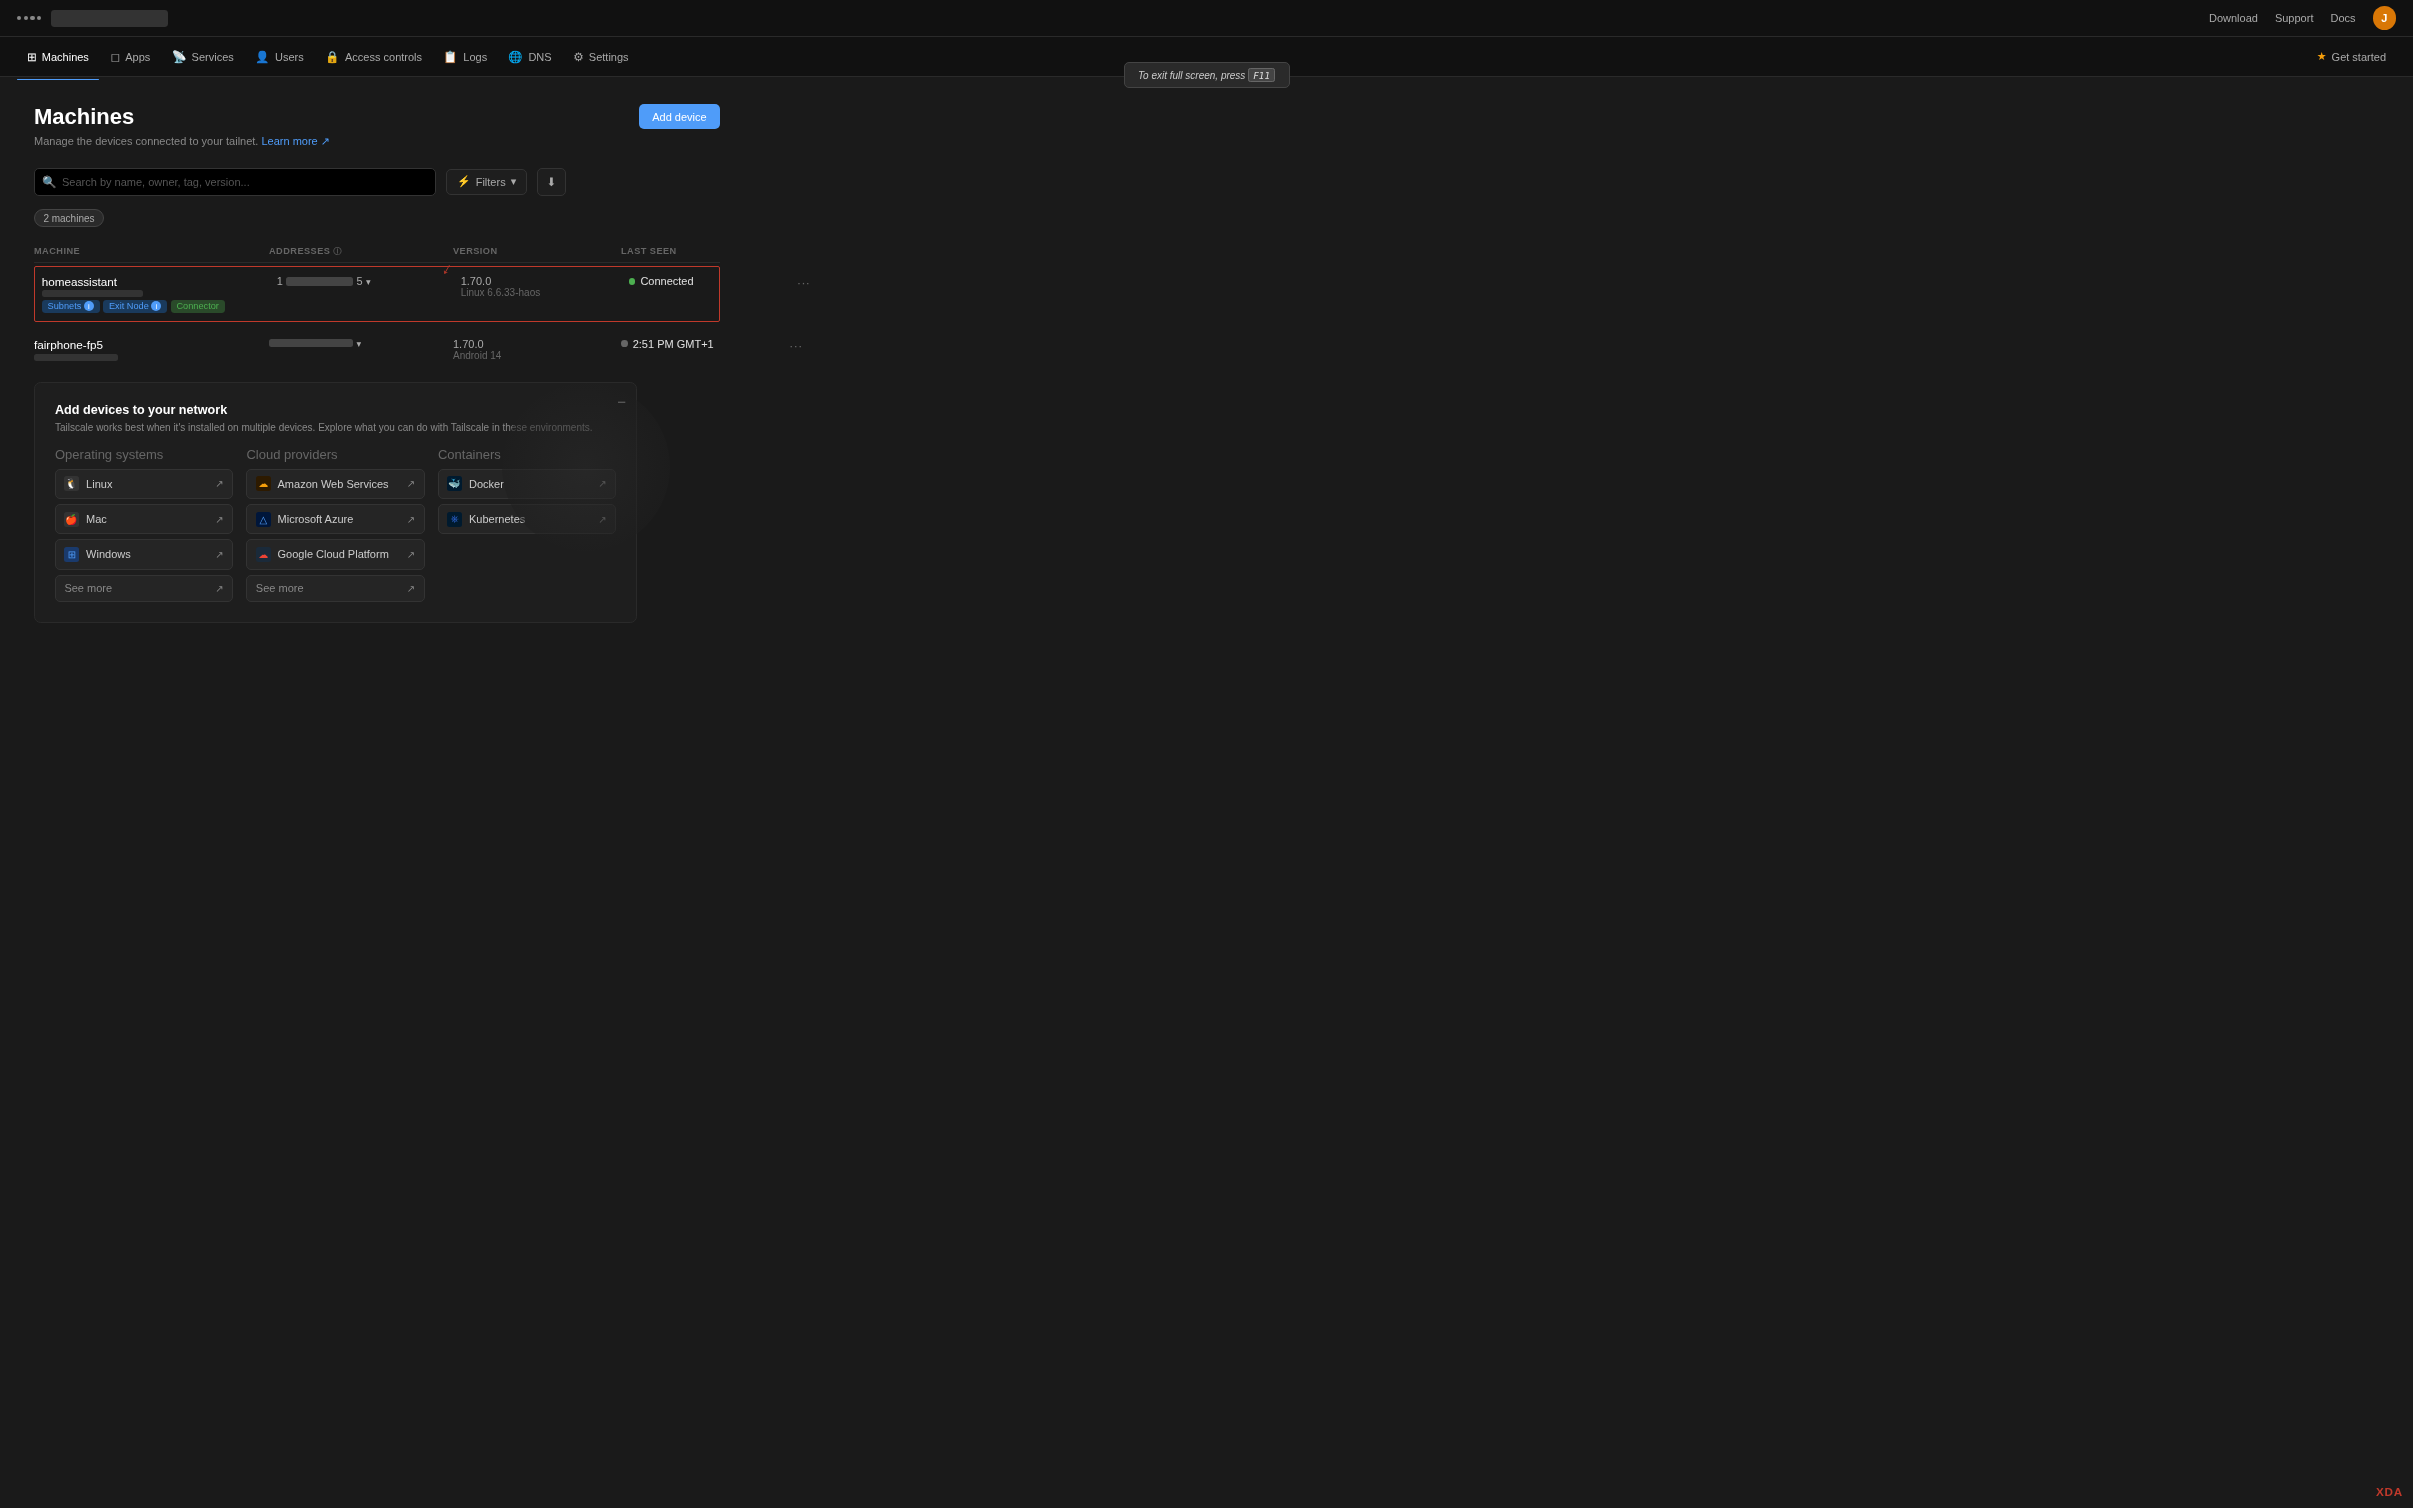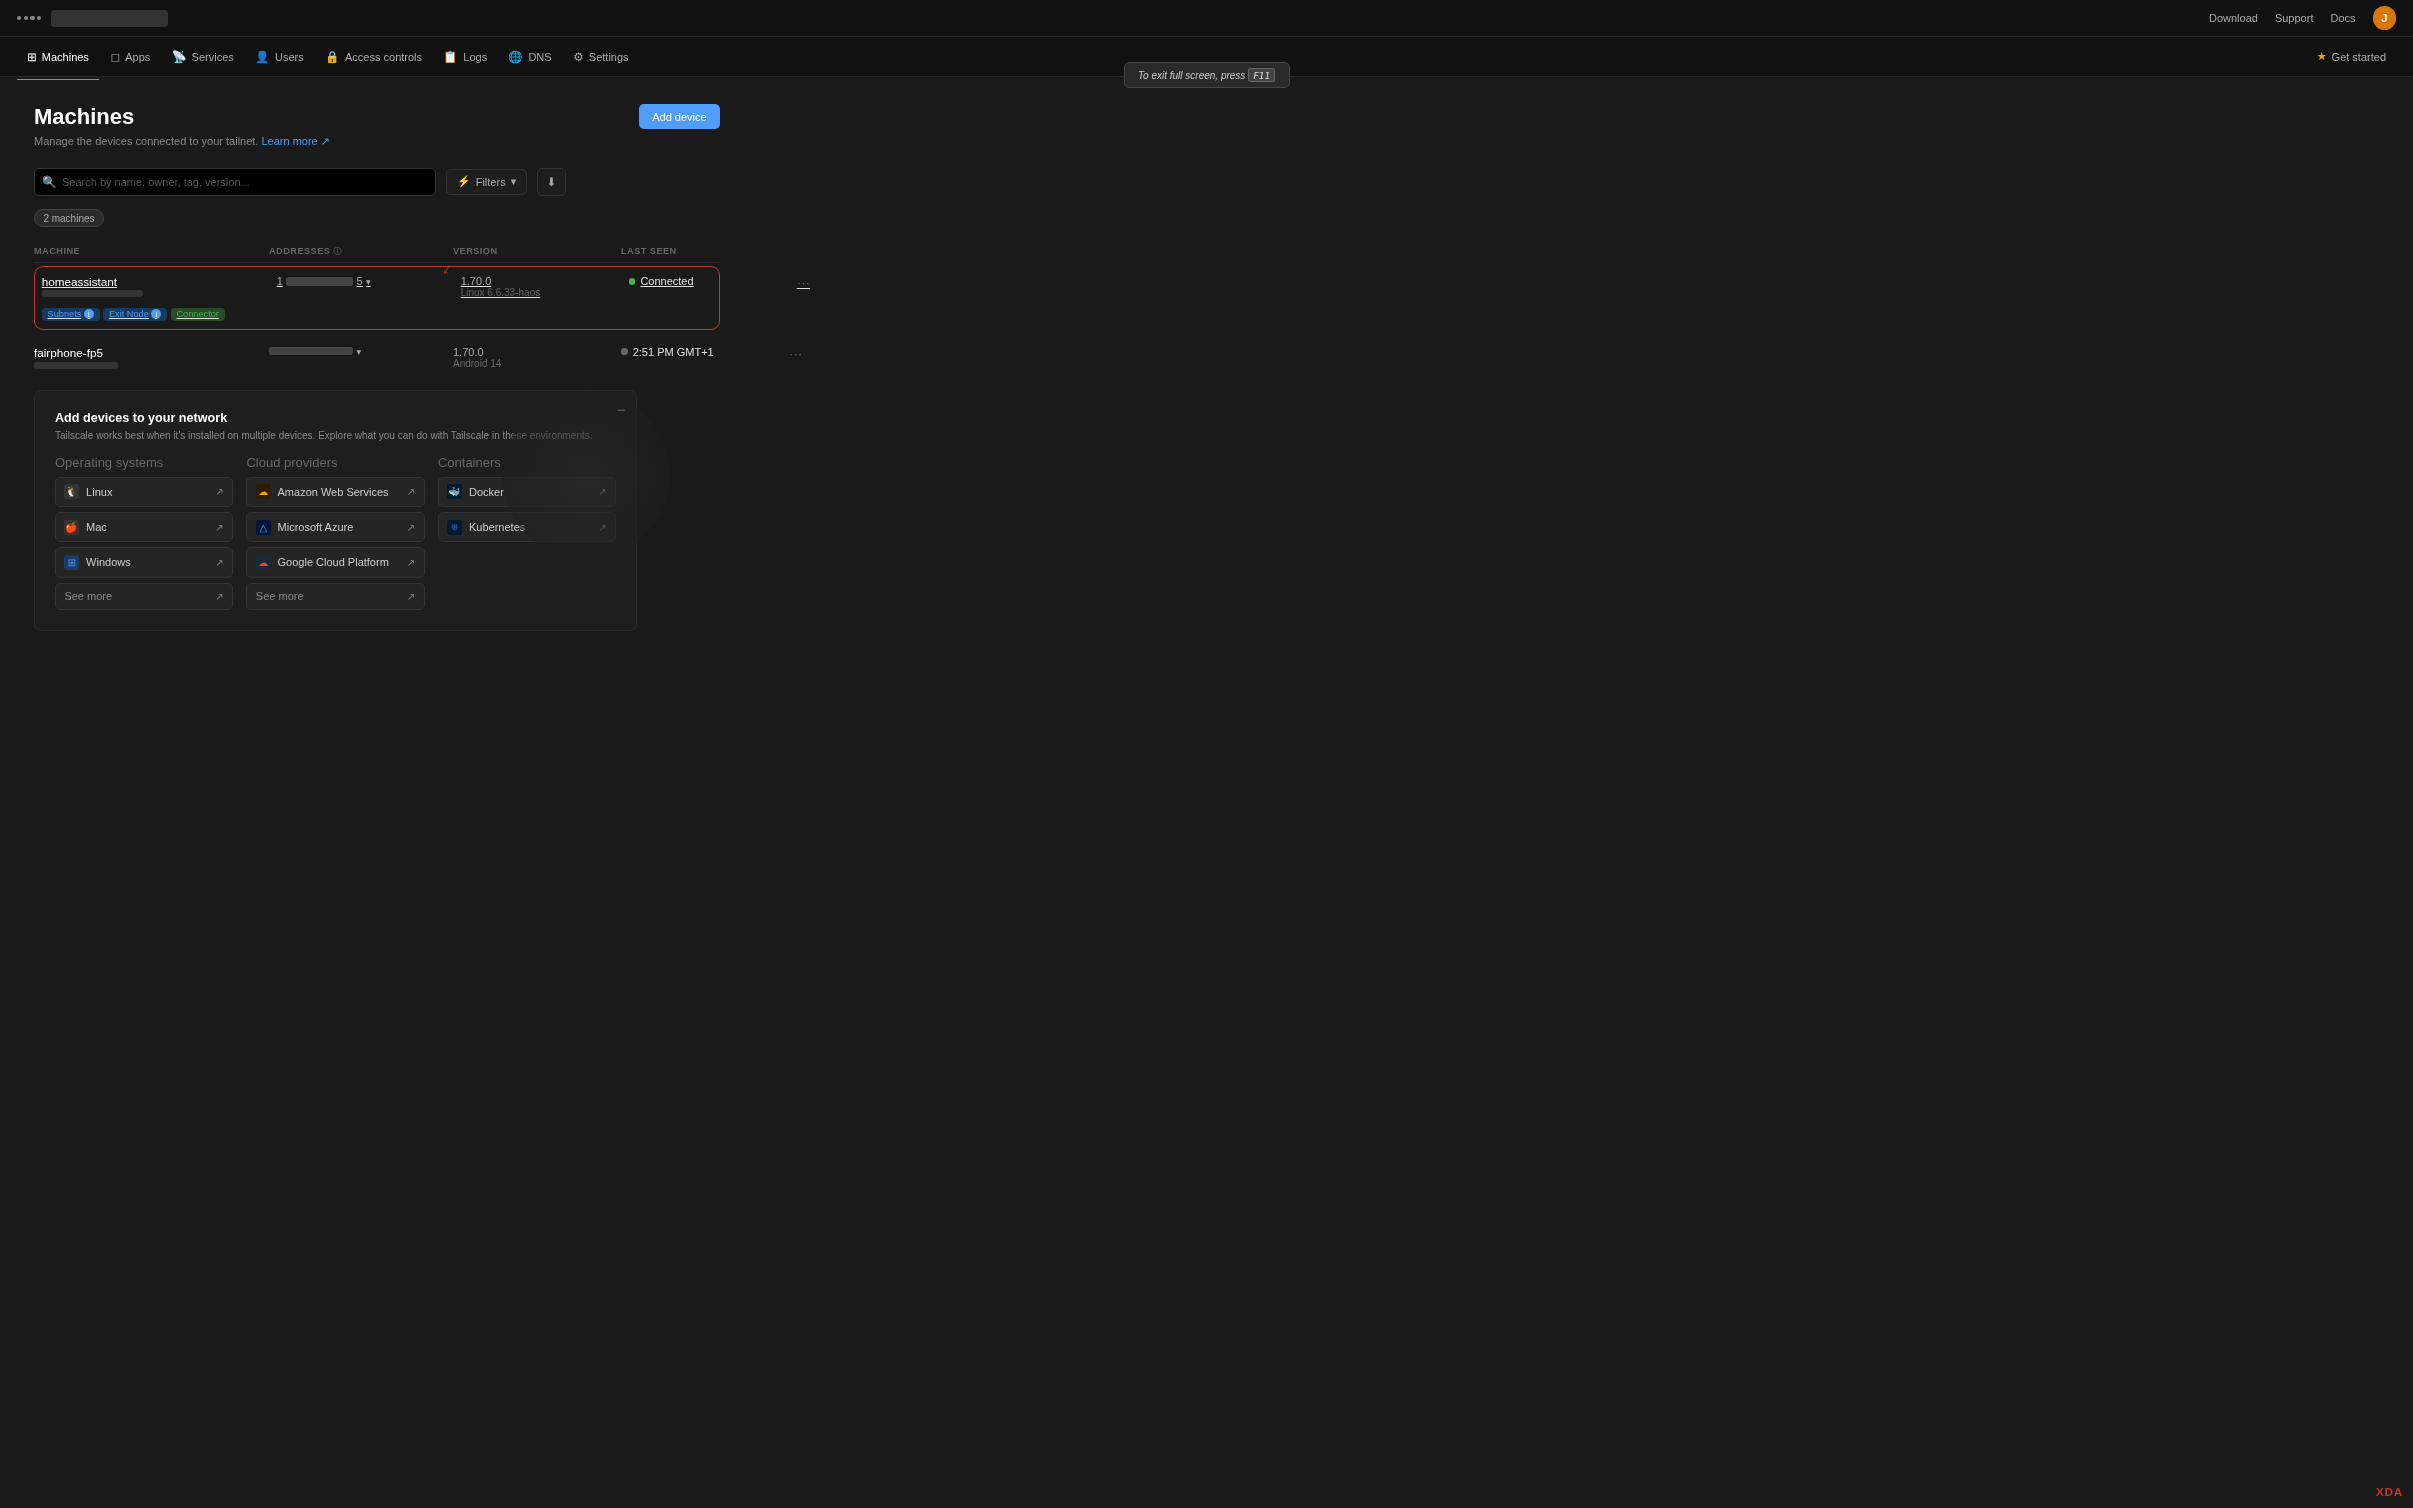--- a/index.html
+++ b/index.html
@@ -227,42 +227,41 @@
       font-size: 9.2px;
       color: #666;
       font-weight: 600;
       letter-spacing: 0.05em;
       text-transform: uppercase;
       border-bottom: 0.8px solid #2a2a2a;
       margin-bottom: 3.4px;
     }
     .table-row-wrapper {
       border: 0.8px solid #c0392b;
-      border-radius: 9px;
+      border-radius: 2px;
       margin-bottom: 6.7px;
-      text-decoration: underline;
     }
     .table-row {
       display: grid;
       grid-template-columns: 235px 184px 168px 168px 50px;
       padding: 8.4px 0;
       align-items: start;
     }
     .table-row-normal {
       margin-bottom: 6.7px;
     }
     .machine-name {
       font-size: 11.7px;
       font-weight: 500;
       color: #fff;
     }
     .machine-tags {
       display: flex;
       gap: 3.4px;
-      margin-top: 11px;
+      margin-top: 3px;
       flex-wrap: wrap;
     }
     .tag {
       font-size: 9.2px;
       padding: 1.7px 5.9px;
       border-radius: 3.4px;
       display: flex;
       align-items: center;
       gap: 2.5px;
     }

